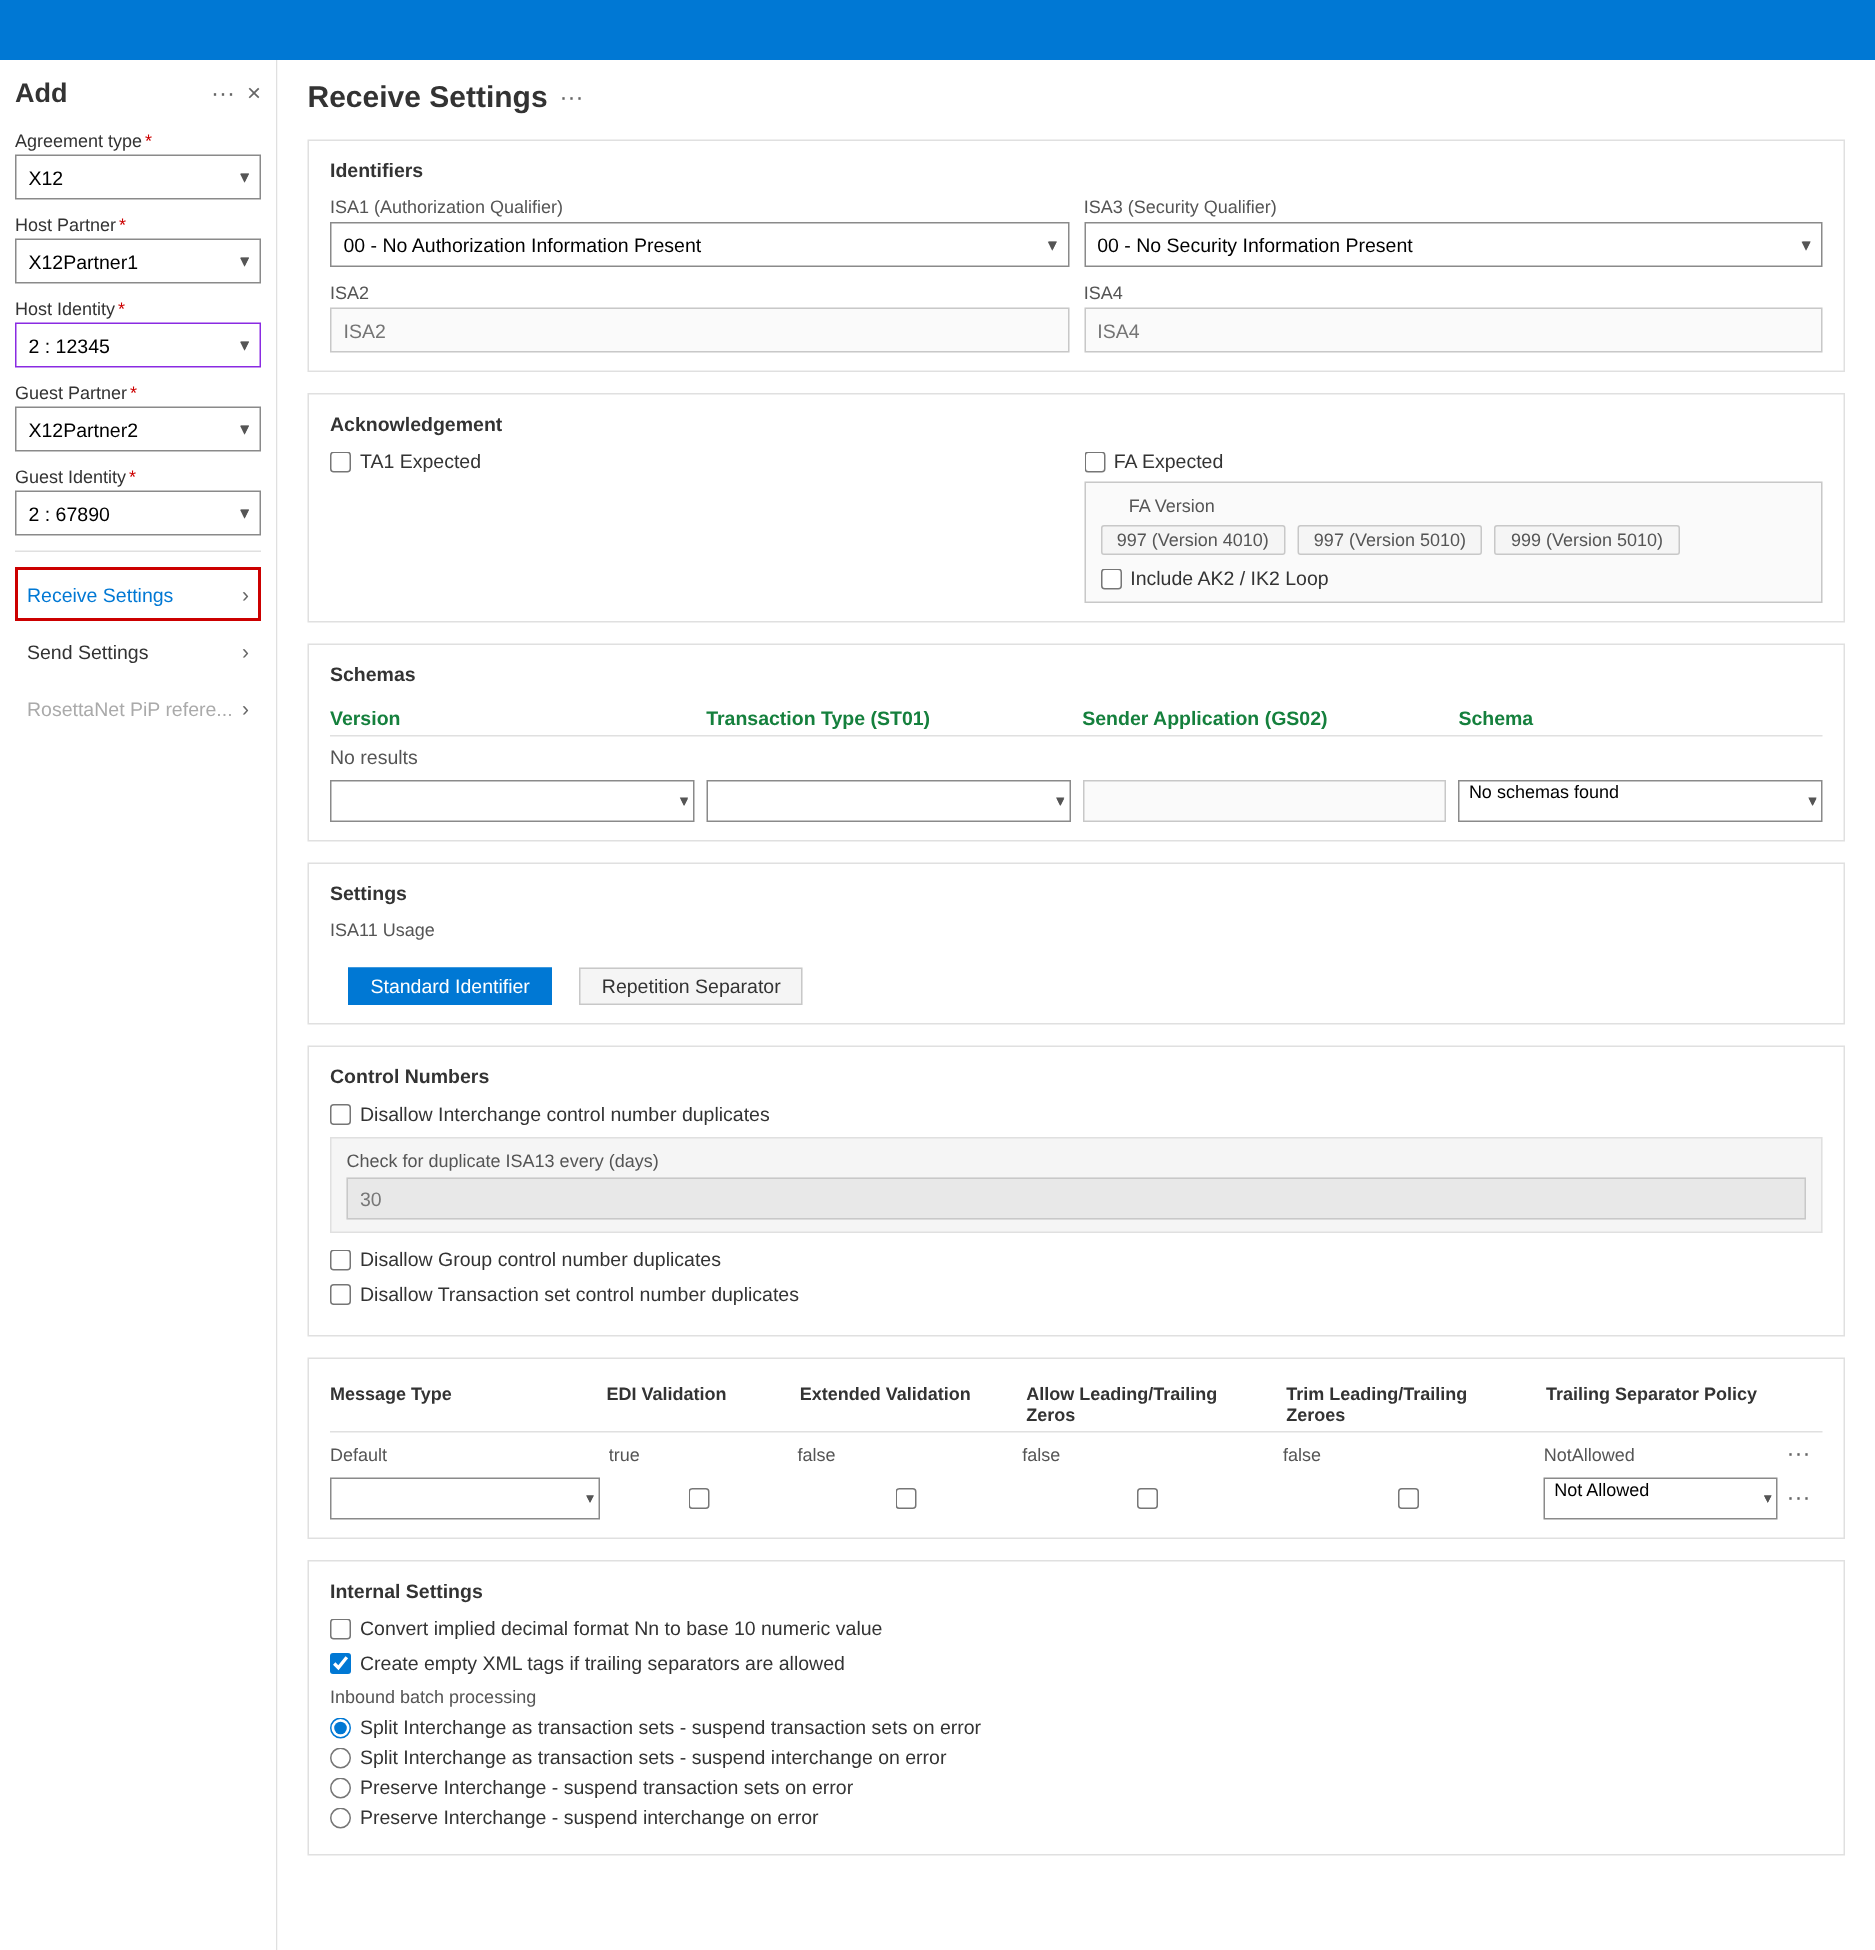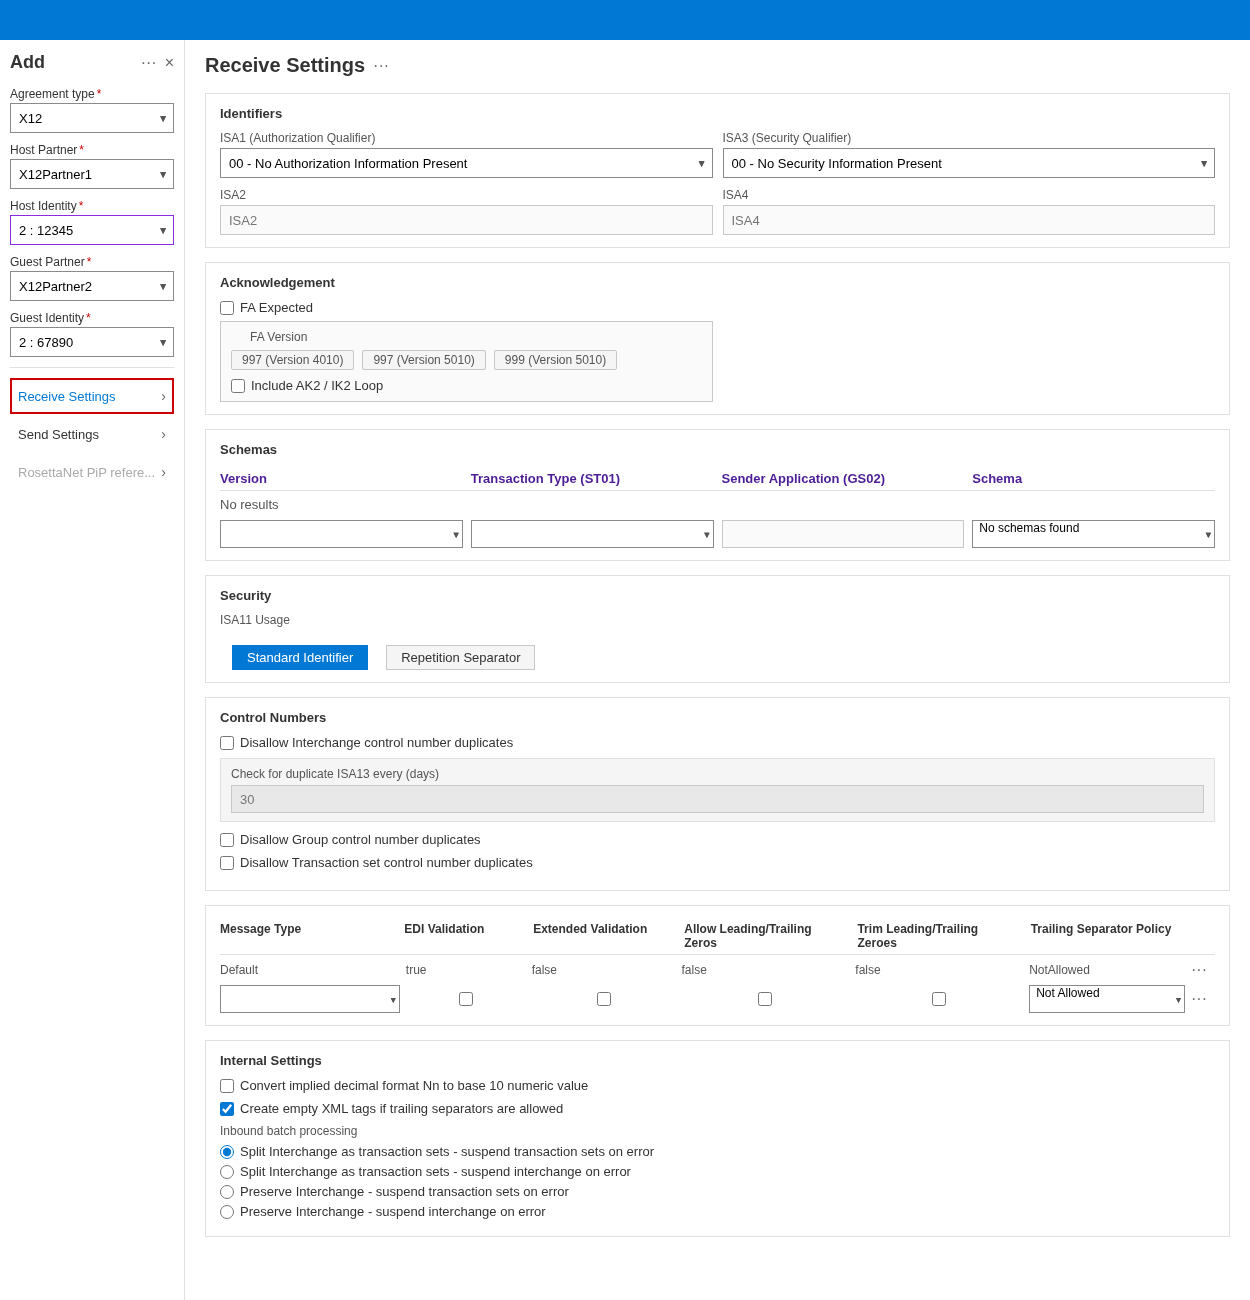--- a/index.html
+++ b/index.html
@@ -278,21 +278,21 @@
       grid-template-columns: 1fr 1fr 1fr 1fr;
       gap: 8px;
       padding: 4px 0;
       border-bottom: 1px solid #e0e0e0;
       margin-bottom: 6px;
     }
     
     .schemas-header-cell {
       font-size: 13px;
       font-weight: 600;
-      color: #4c1d95;
+      color: #15803d;
     }
     
     .schemas-no-results {
       font-size: 13px;
       color: #555;
       margin-bottom: 8px;
     }
     
     .schemas-row {
       display: grid;
@@ -621,20 +621,26 @@
         <div>
           <div class="field-label">ISA4</div>
           <input class="text-input" type="text" placeholder="ISA4" style="">
         </div>
       </div>
     </div>
 
     <div class="section">
       <div class="section-title">Acknowledgement</div>
       <div class="ack-grid">
+        <div>
+          <label class="checkbox-label">
+            <input type="checkbox" style="">
+            <span>TA1 Expected</span>
+          </label>
+        </div>
         <div>
           <label class="checkbox-label">
             <input type="checkbox" style="">
             <span>FA Expected</span>
           </label>
           <div class="fa-version-box">
             <div class="fa-version-label">FA Version</div>
             <div class="fa-version-options">
               <button class="fa-version-btn">997 (Version 4010)</button>
               <button class="fa-version-btn">997 (Version 5010)</button>
@@ -673,21 +679,21 @@
         <div class="val-select-wrap">
           <select>
             <option>No schemas found</option>
           </select>
           <span style="position:absolute;right:4px;top:50%;transform:translateY(-50%);font-size:11px;color:#555;pointer-events:none;">▾</span>
         </div>
       </div>
     </div>
 
     <div class="section">
-      <div class="section-title">Security</div>
+      <div class="section-title">Settings</div>
       <div class="isa11-label">ISA11 Usage</div>
       <div class="toggle-group">
         <button class="toggle-btn active">Standard Identifier</button>
         <button class="toggle-btn">Repetition Separator</button>
       </div>
     </div>
 
     <div class="section">
       <div class="section-title">Control Numbers</div>
       <div class="control-check">

